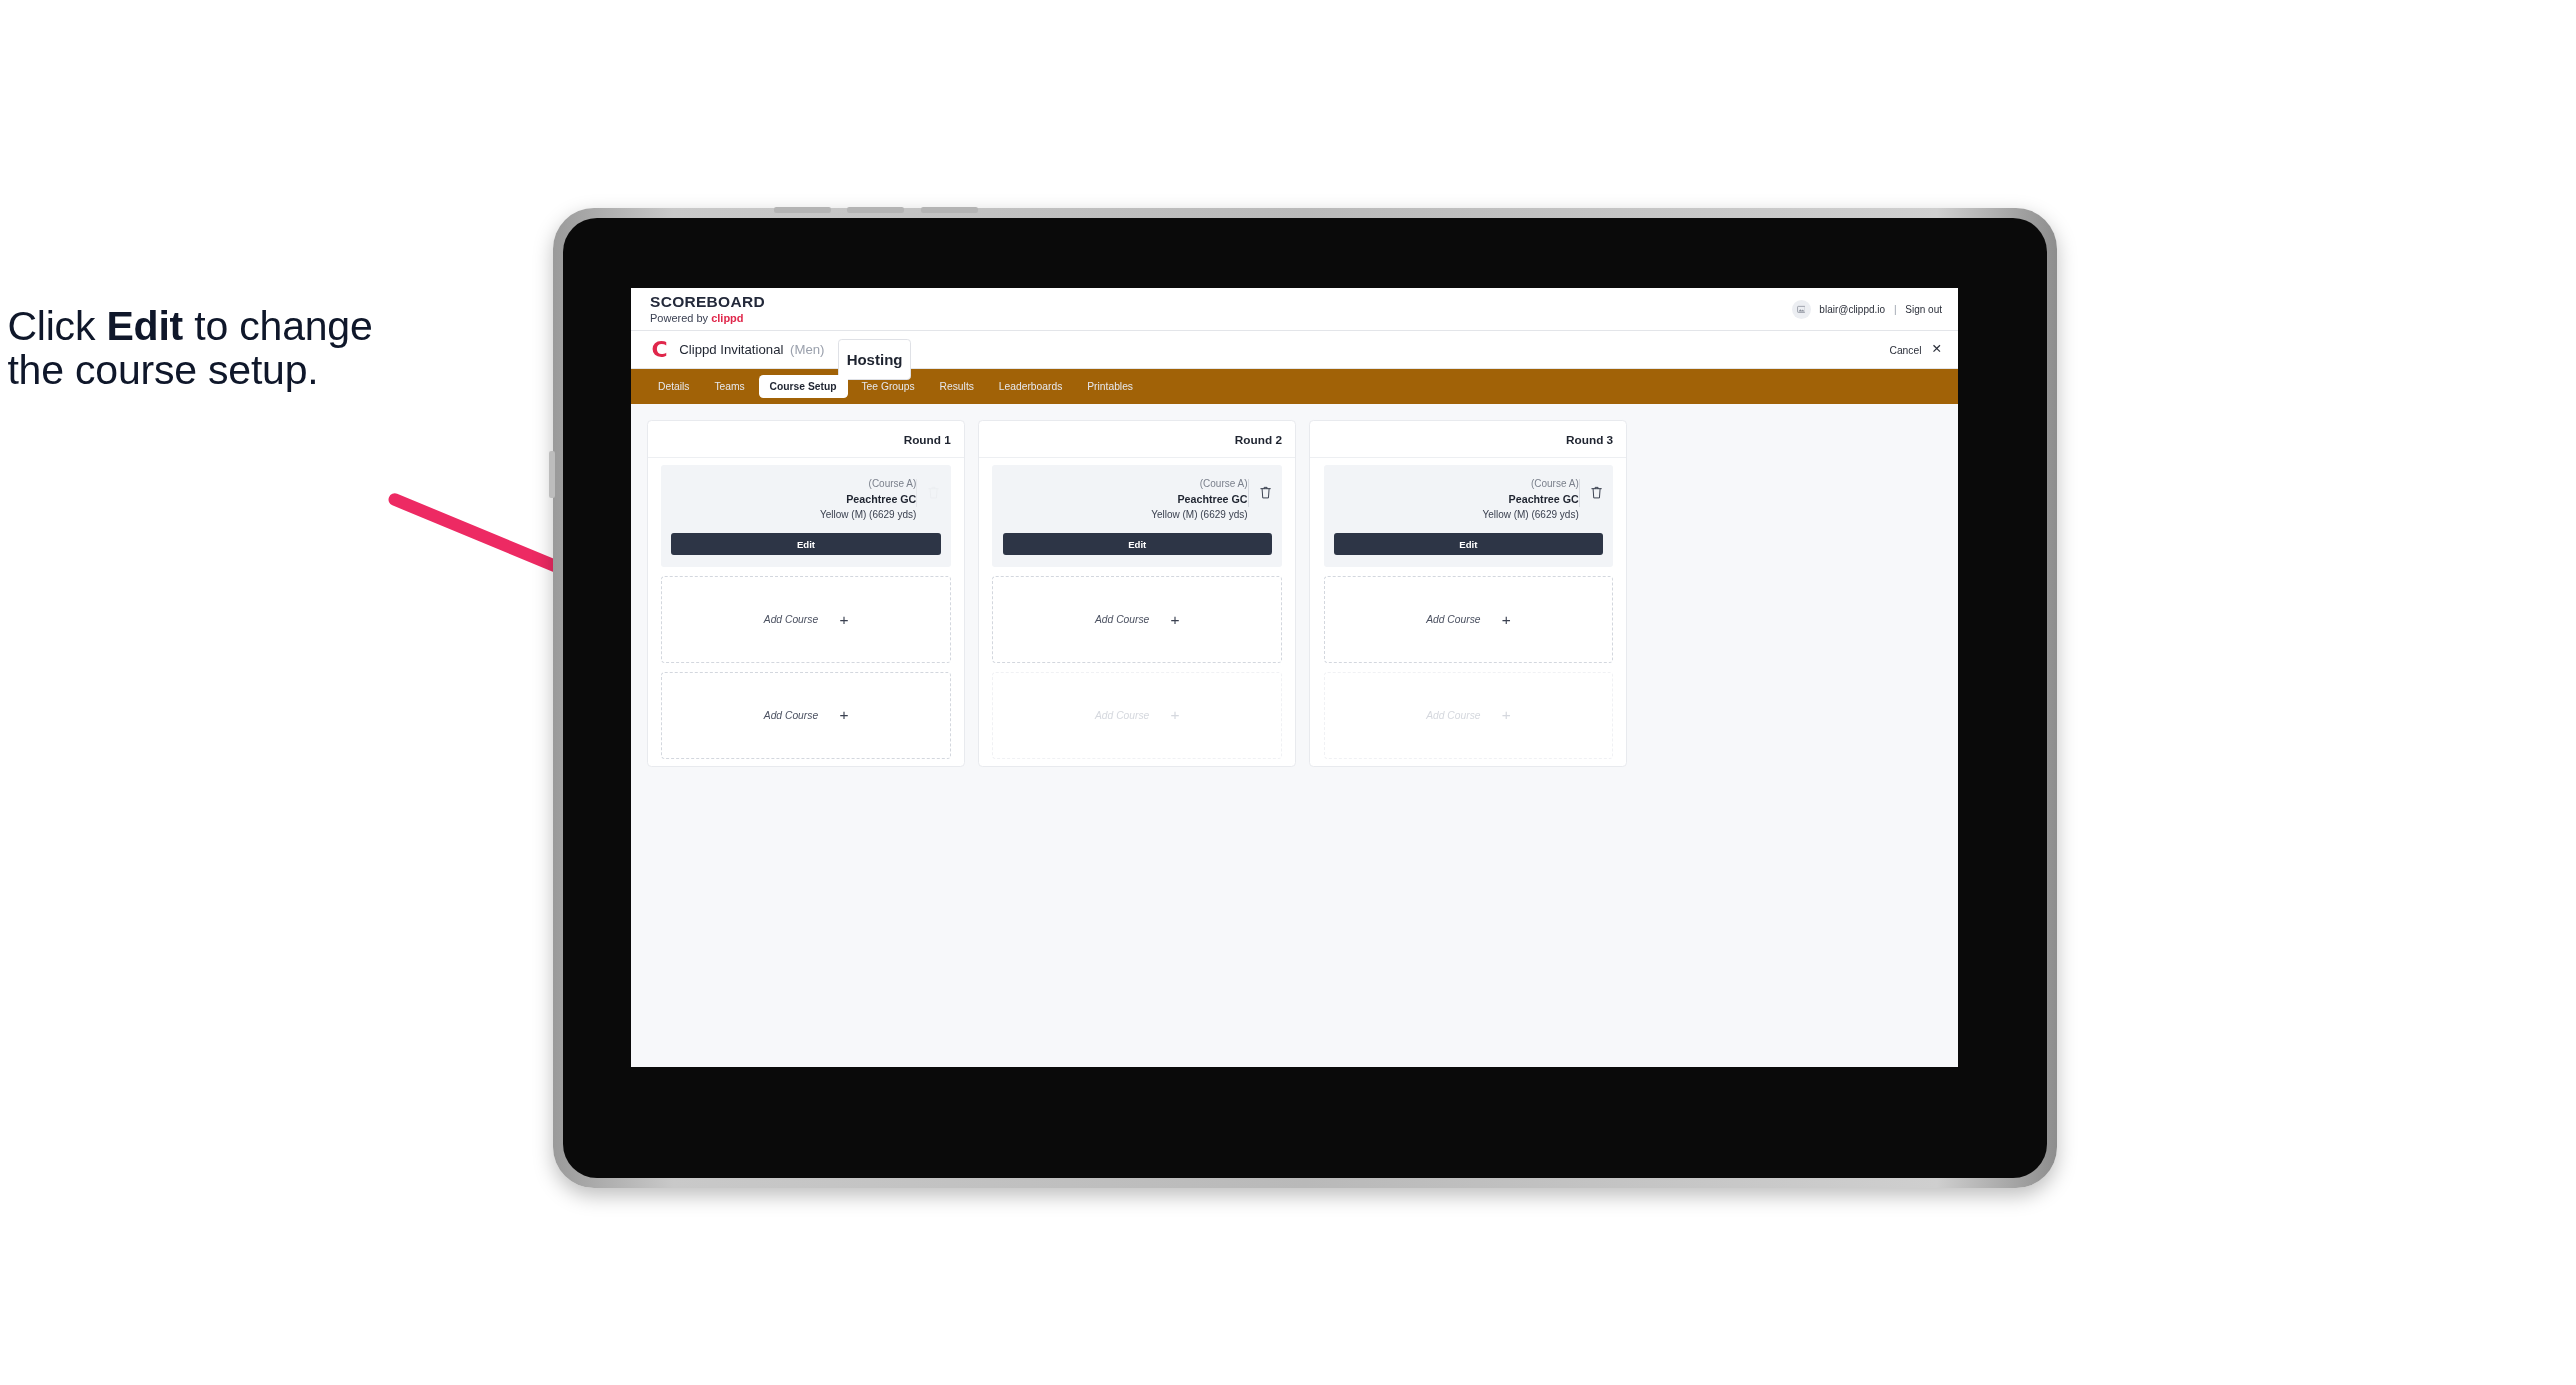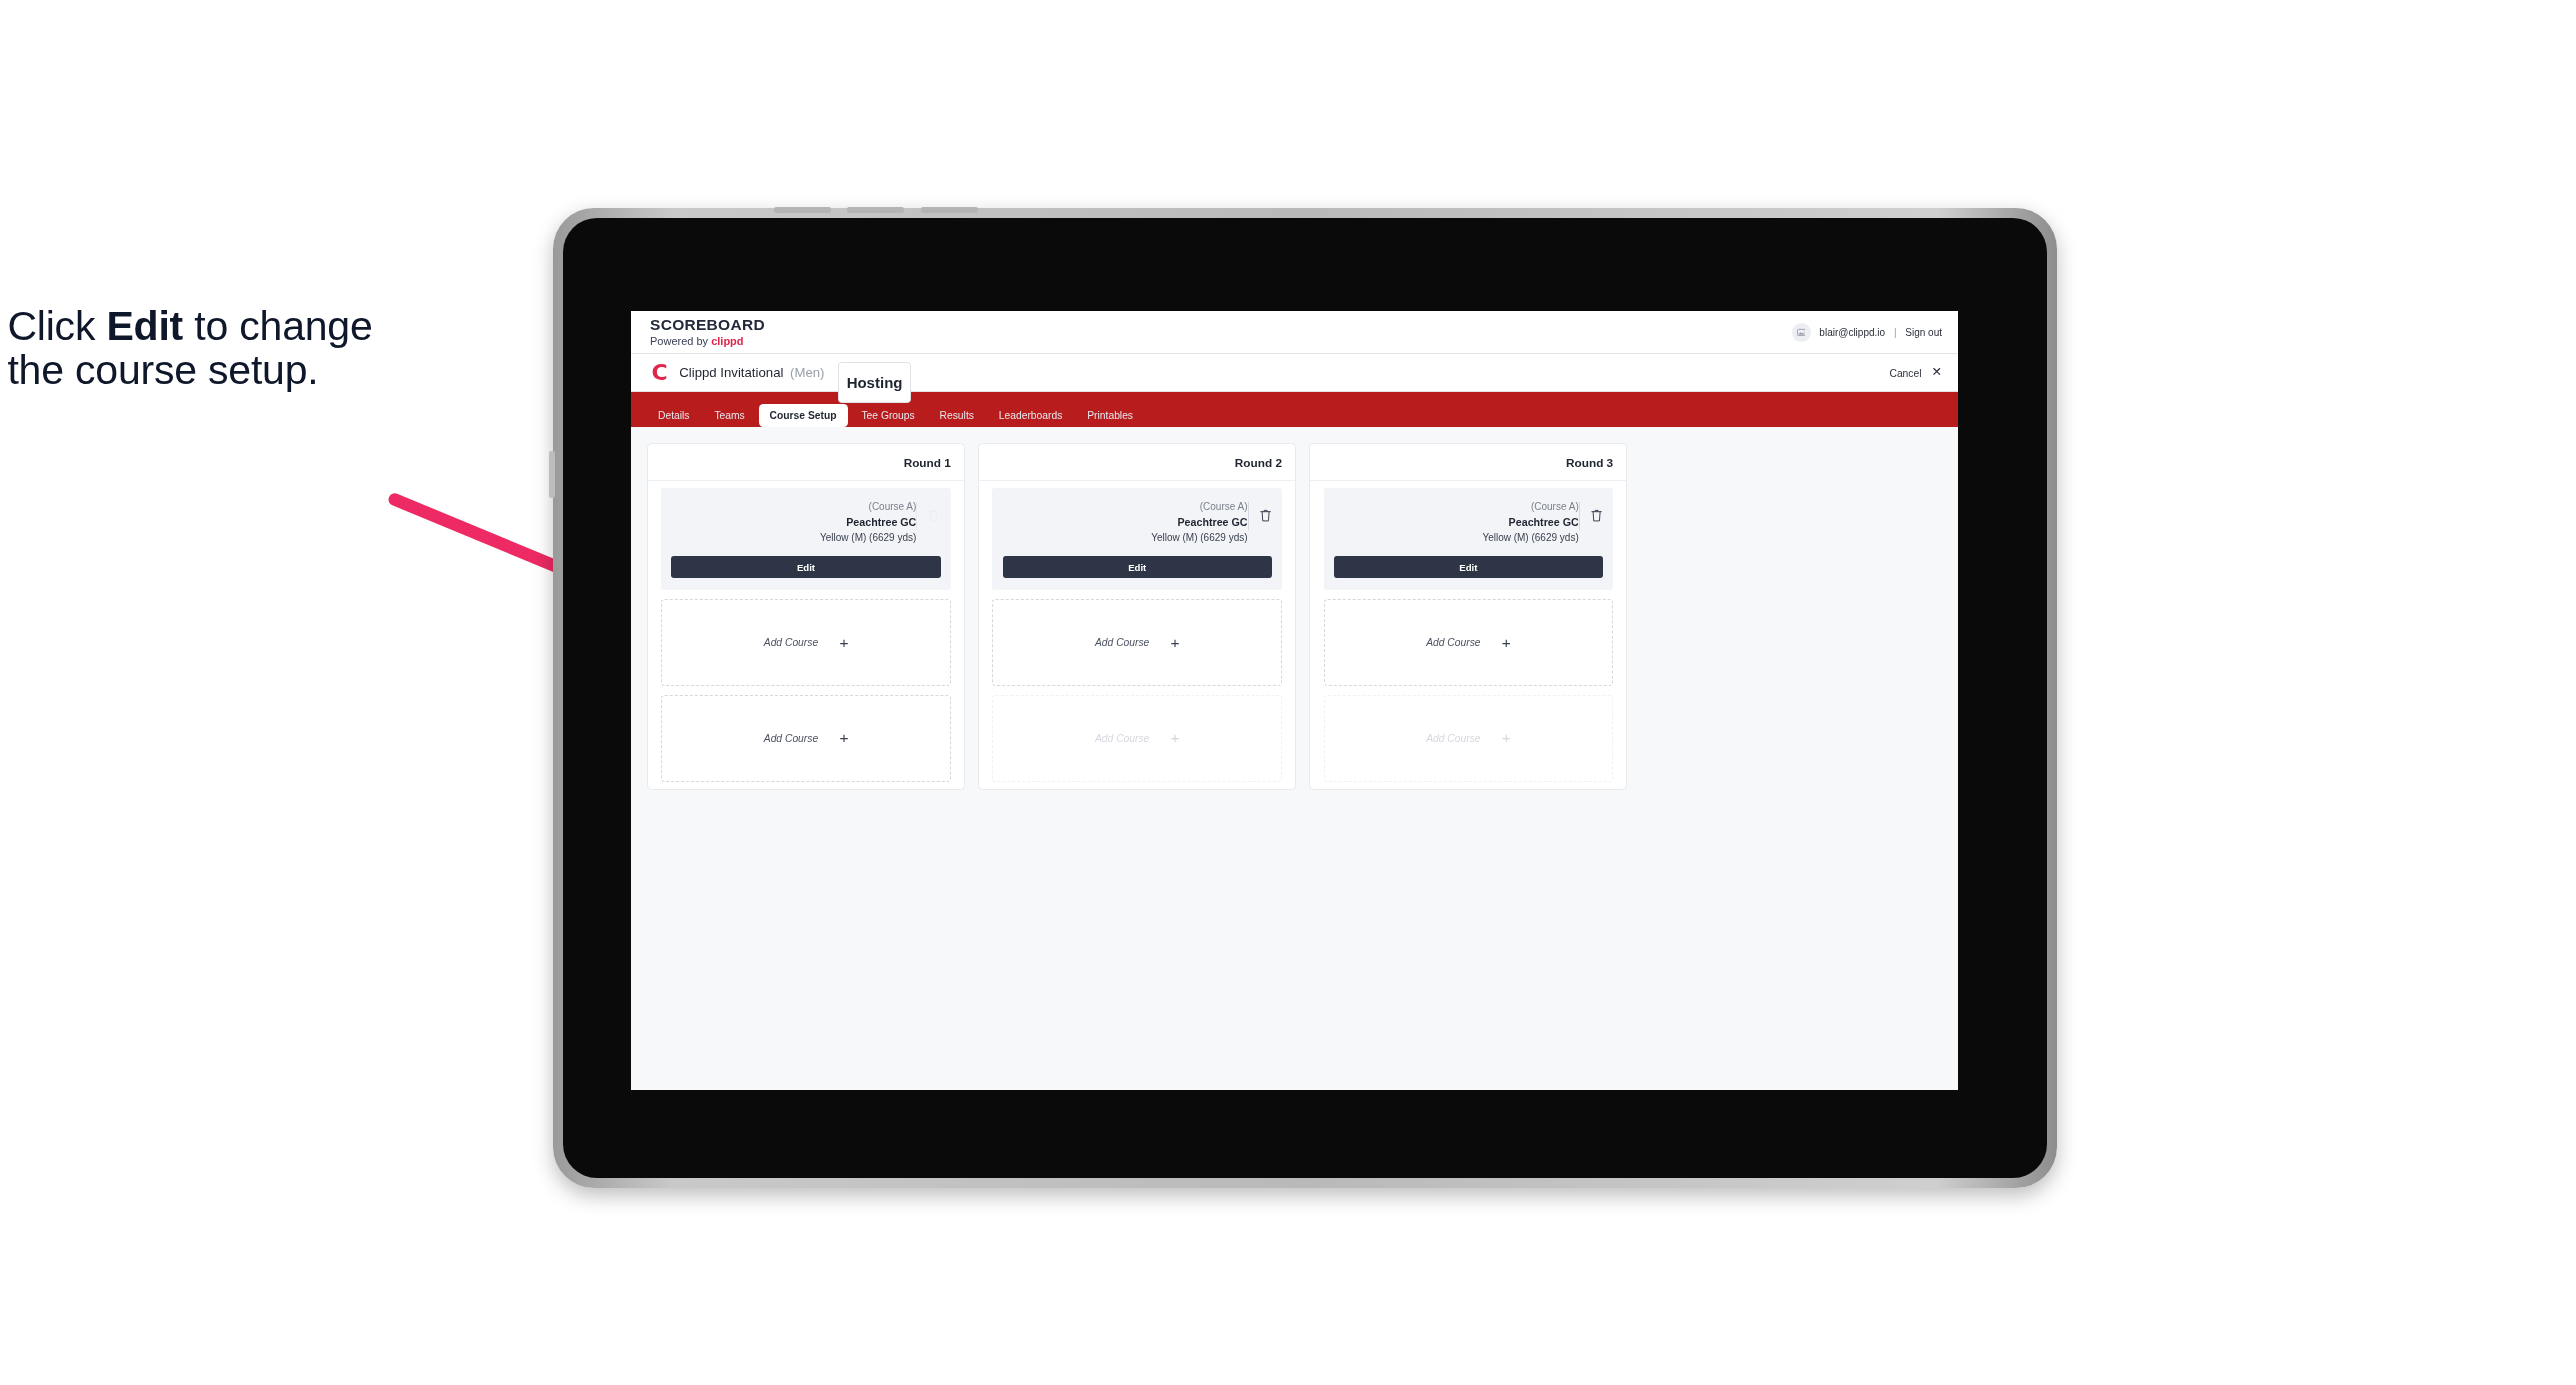--- a/index.html
+++ b/index.html
@@ -52,21 +52,21 @@
   .cam { position:absolute; background:#000; border-radius:50%; }
   .cam1 { left: 2.9px; top: 11.8px; width: 29px; height: 22px; }
   .cam2 { left: 14.7px; top: 49px; width: 7.4px; height: 6.6px; }
   .cam3 { left: 11.8px; top: 79px; width: 13.2px; height: 11.8px; background:#1b2a44; box-shadow: inset 0 0 2.2px #4a6fa5; }
   .cam4 { left: 2.9px; top: 107px; width: 29px; height: 22px; }
   .cam5 { left: 2.9px; top: 141px; width: 29px; height: 22px; }
 
   
   .app {
     position: absolute;
-    left: 631px; top: 311px;
+    left: 631px; top: 288px;
     width: 1327px; height: 779px;
     background: #f7f8fa;
     overflow: hidden;
   }
 
   
   .topnav {
     height: 43px;
     background: #ffffff;
     display: flex;
@@ -116,21 +116,21 @@
   .tgender { font-size: 13.2px; color:#9aa0ac; margin-left: 6.6px; }
   .hosting {
     margin-left: 13.2px; font-size: 15px; font-weight:700; color:#1f2430;
     border:0.7px solid #dfe1e6; border-radius:3.7px; padding: 11px 8px; background:#fff;margin-top:20px;
   }
   .cancel { margin-left:auto; display:flex; align-items:flex-end; gap:10px; font-size:10.3px; color:#2b2f3a; cursor:pointer; }
   .cancel .xg { font-size:12.5px; line-height:1; }
 
   
   .tabbar {
-    height: 35px; background:#b91c1c; display:flex; align-items:flex-end; padding-left: 16px; gap: 2.9px;
+    height: 35px; background:#a16207; display:flex; align-items:center; padding-left: 16px; gap: 2.9px;
   }
   .tab {
     font-size: 10.3px; color:#e6e8ee; padding: 5.9px 11px; border-radius: 4.4px; cursor:pointer; white-space:nowrap;
   }
   .tab.active { background:#ffffff; color:#1f2430; font-weight:700; }
 
   
   .content { padding: 16px 0 0 16px; display:flex; gap: 13.2px; align-items:flex-start;text-align:right; }
   .round-col {
     width: 318px; background:#ffffff; border:0.7px solid #e8eaee; border-radius: 4.4px;

